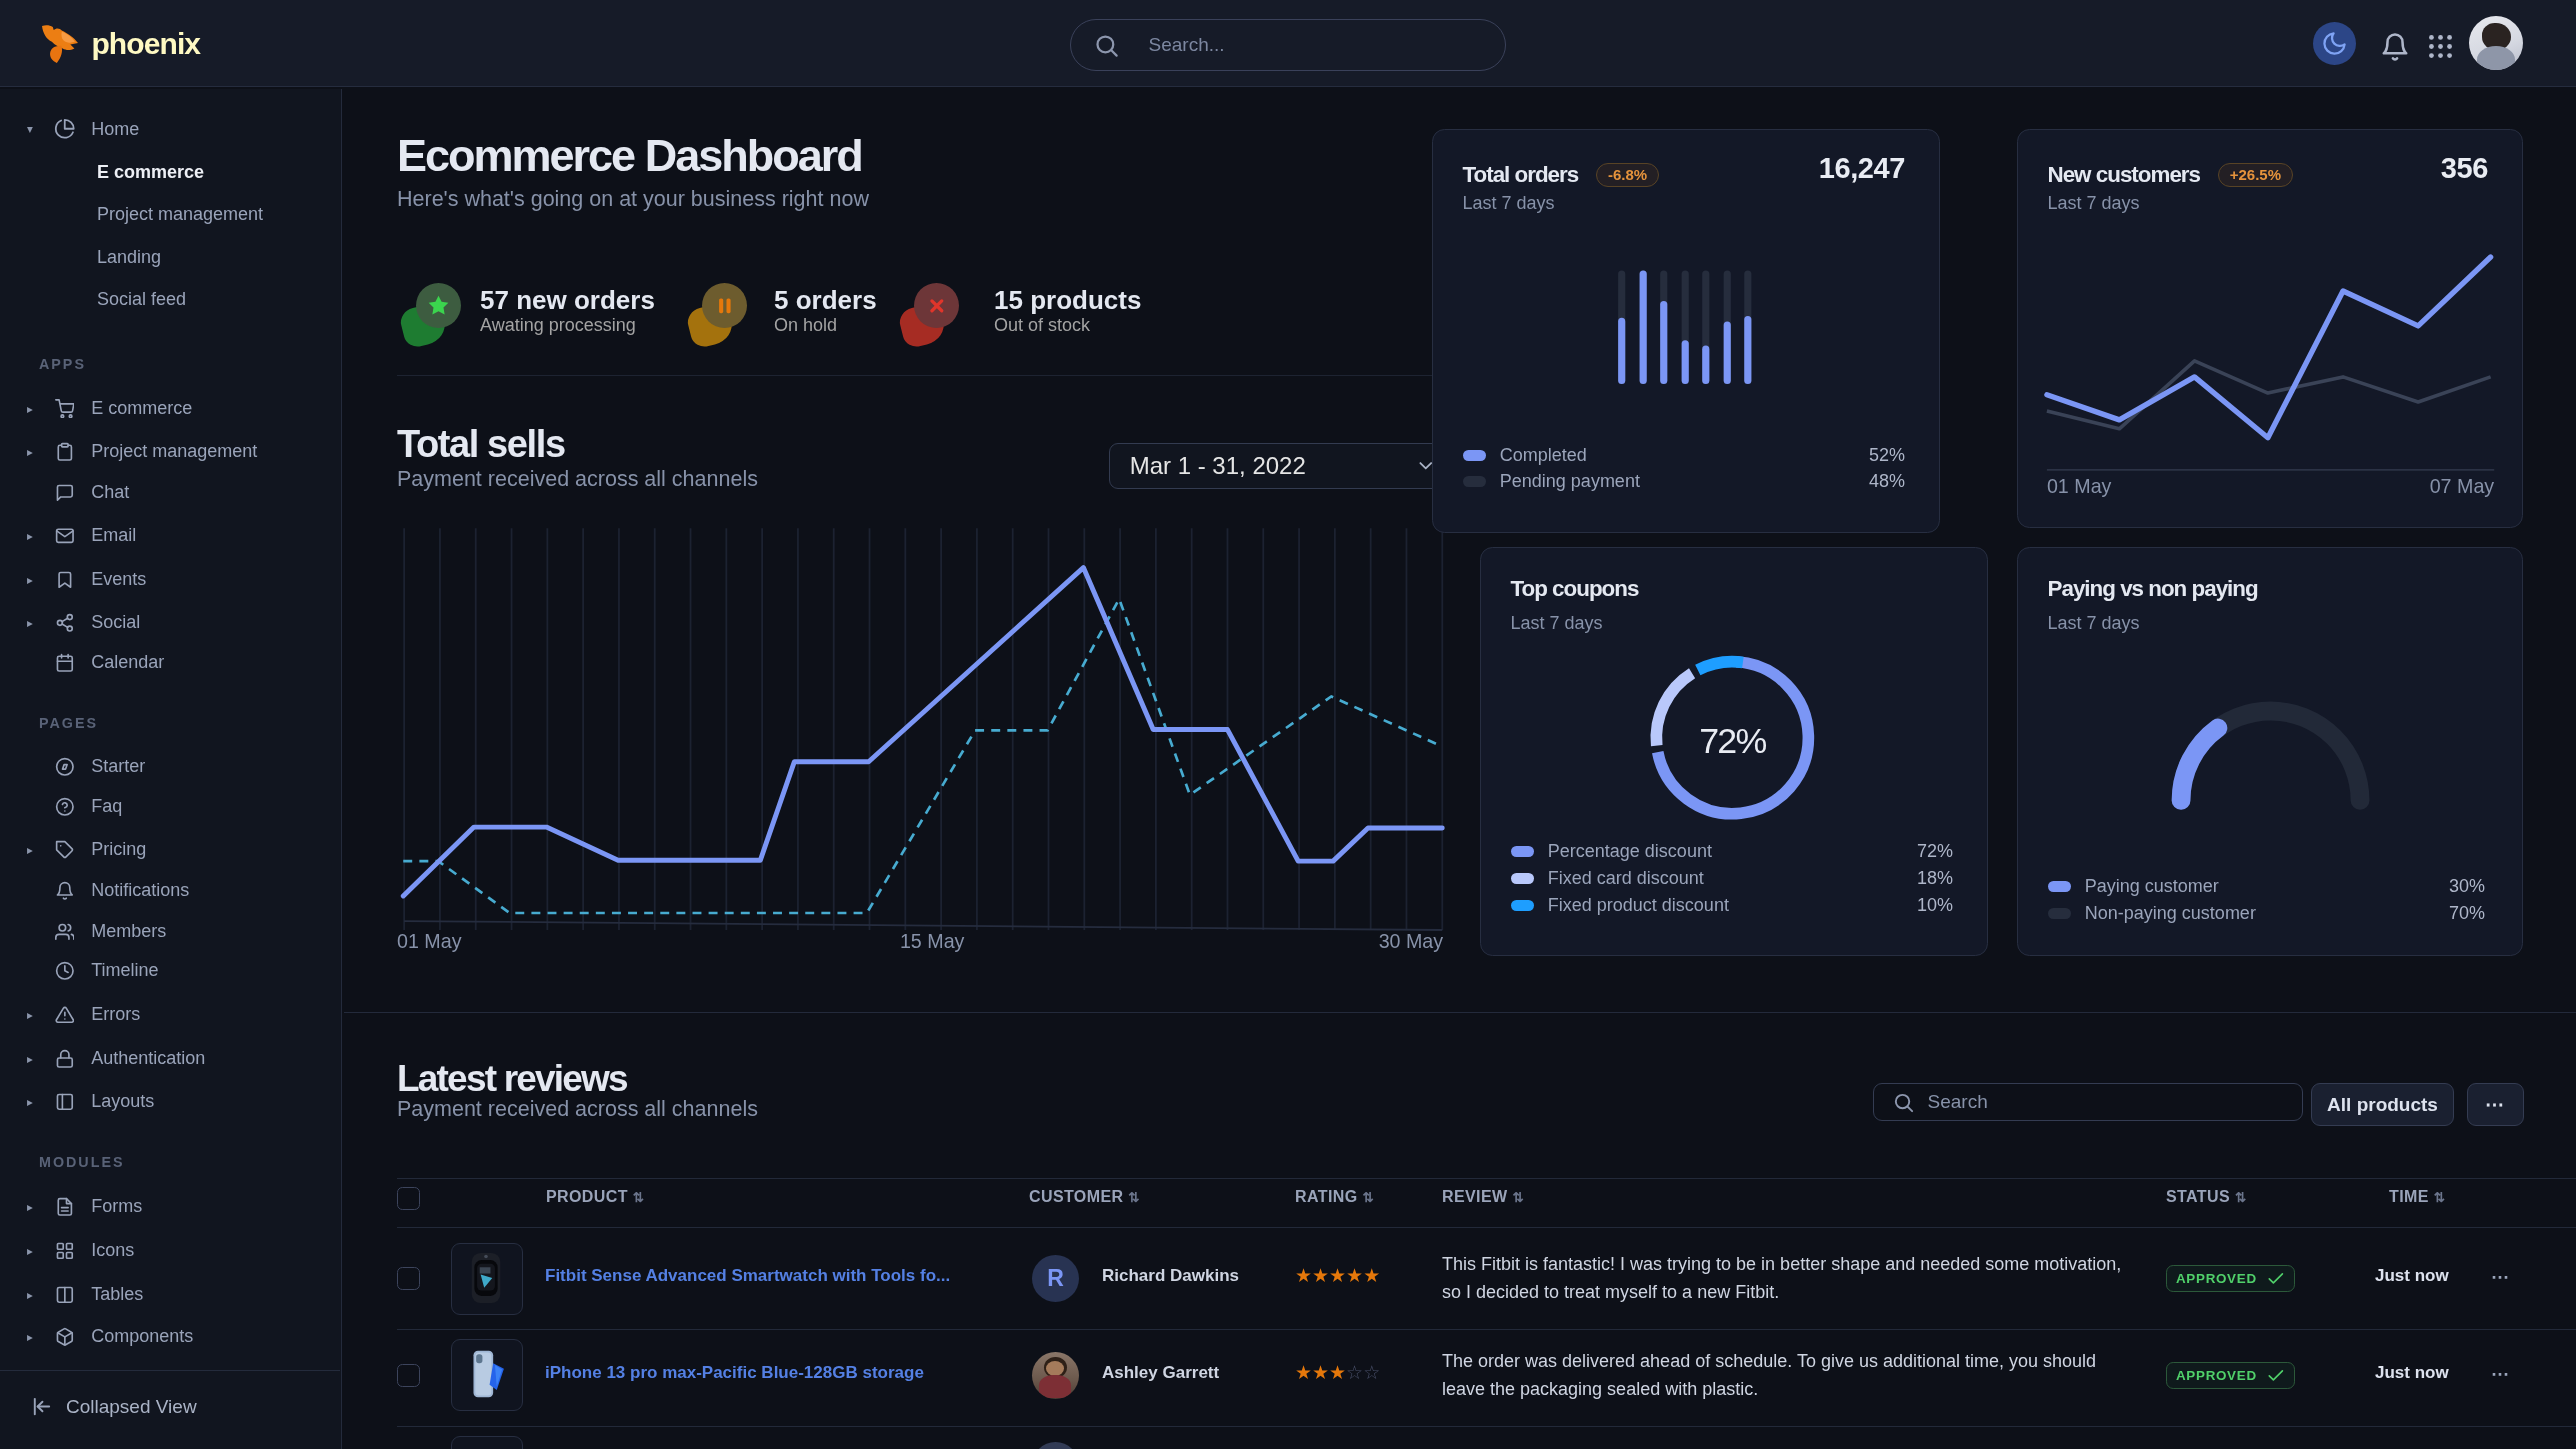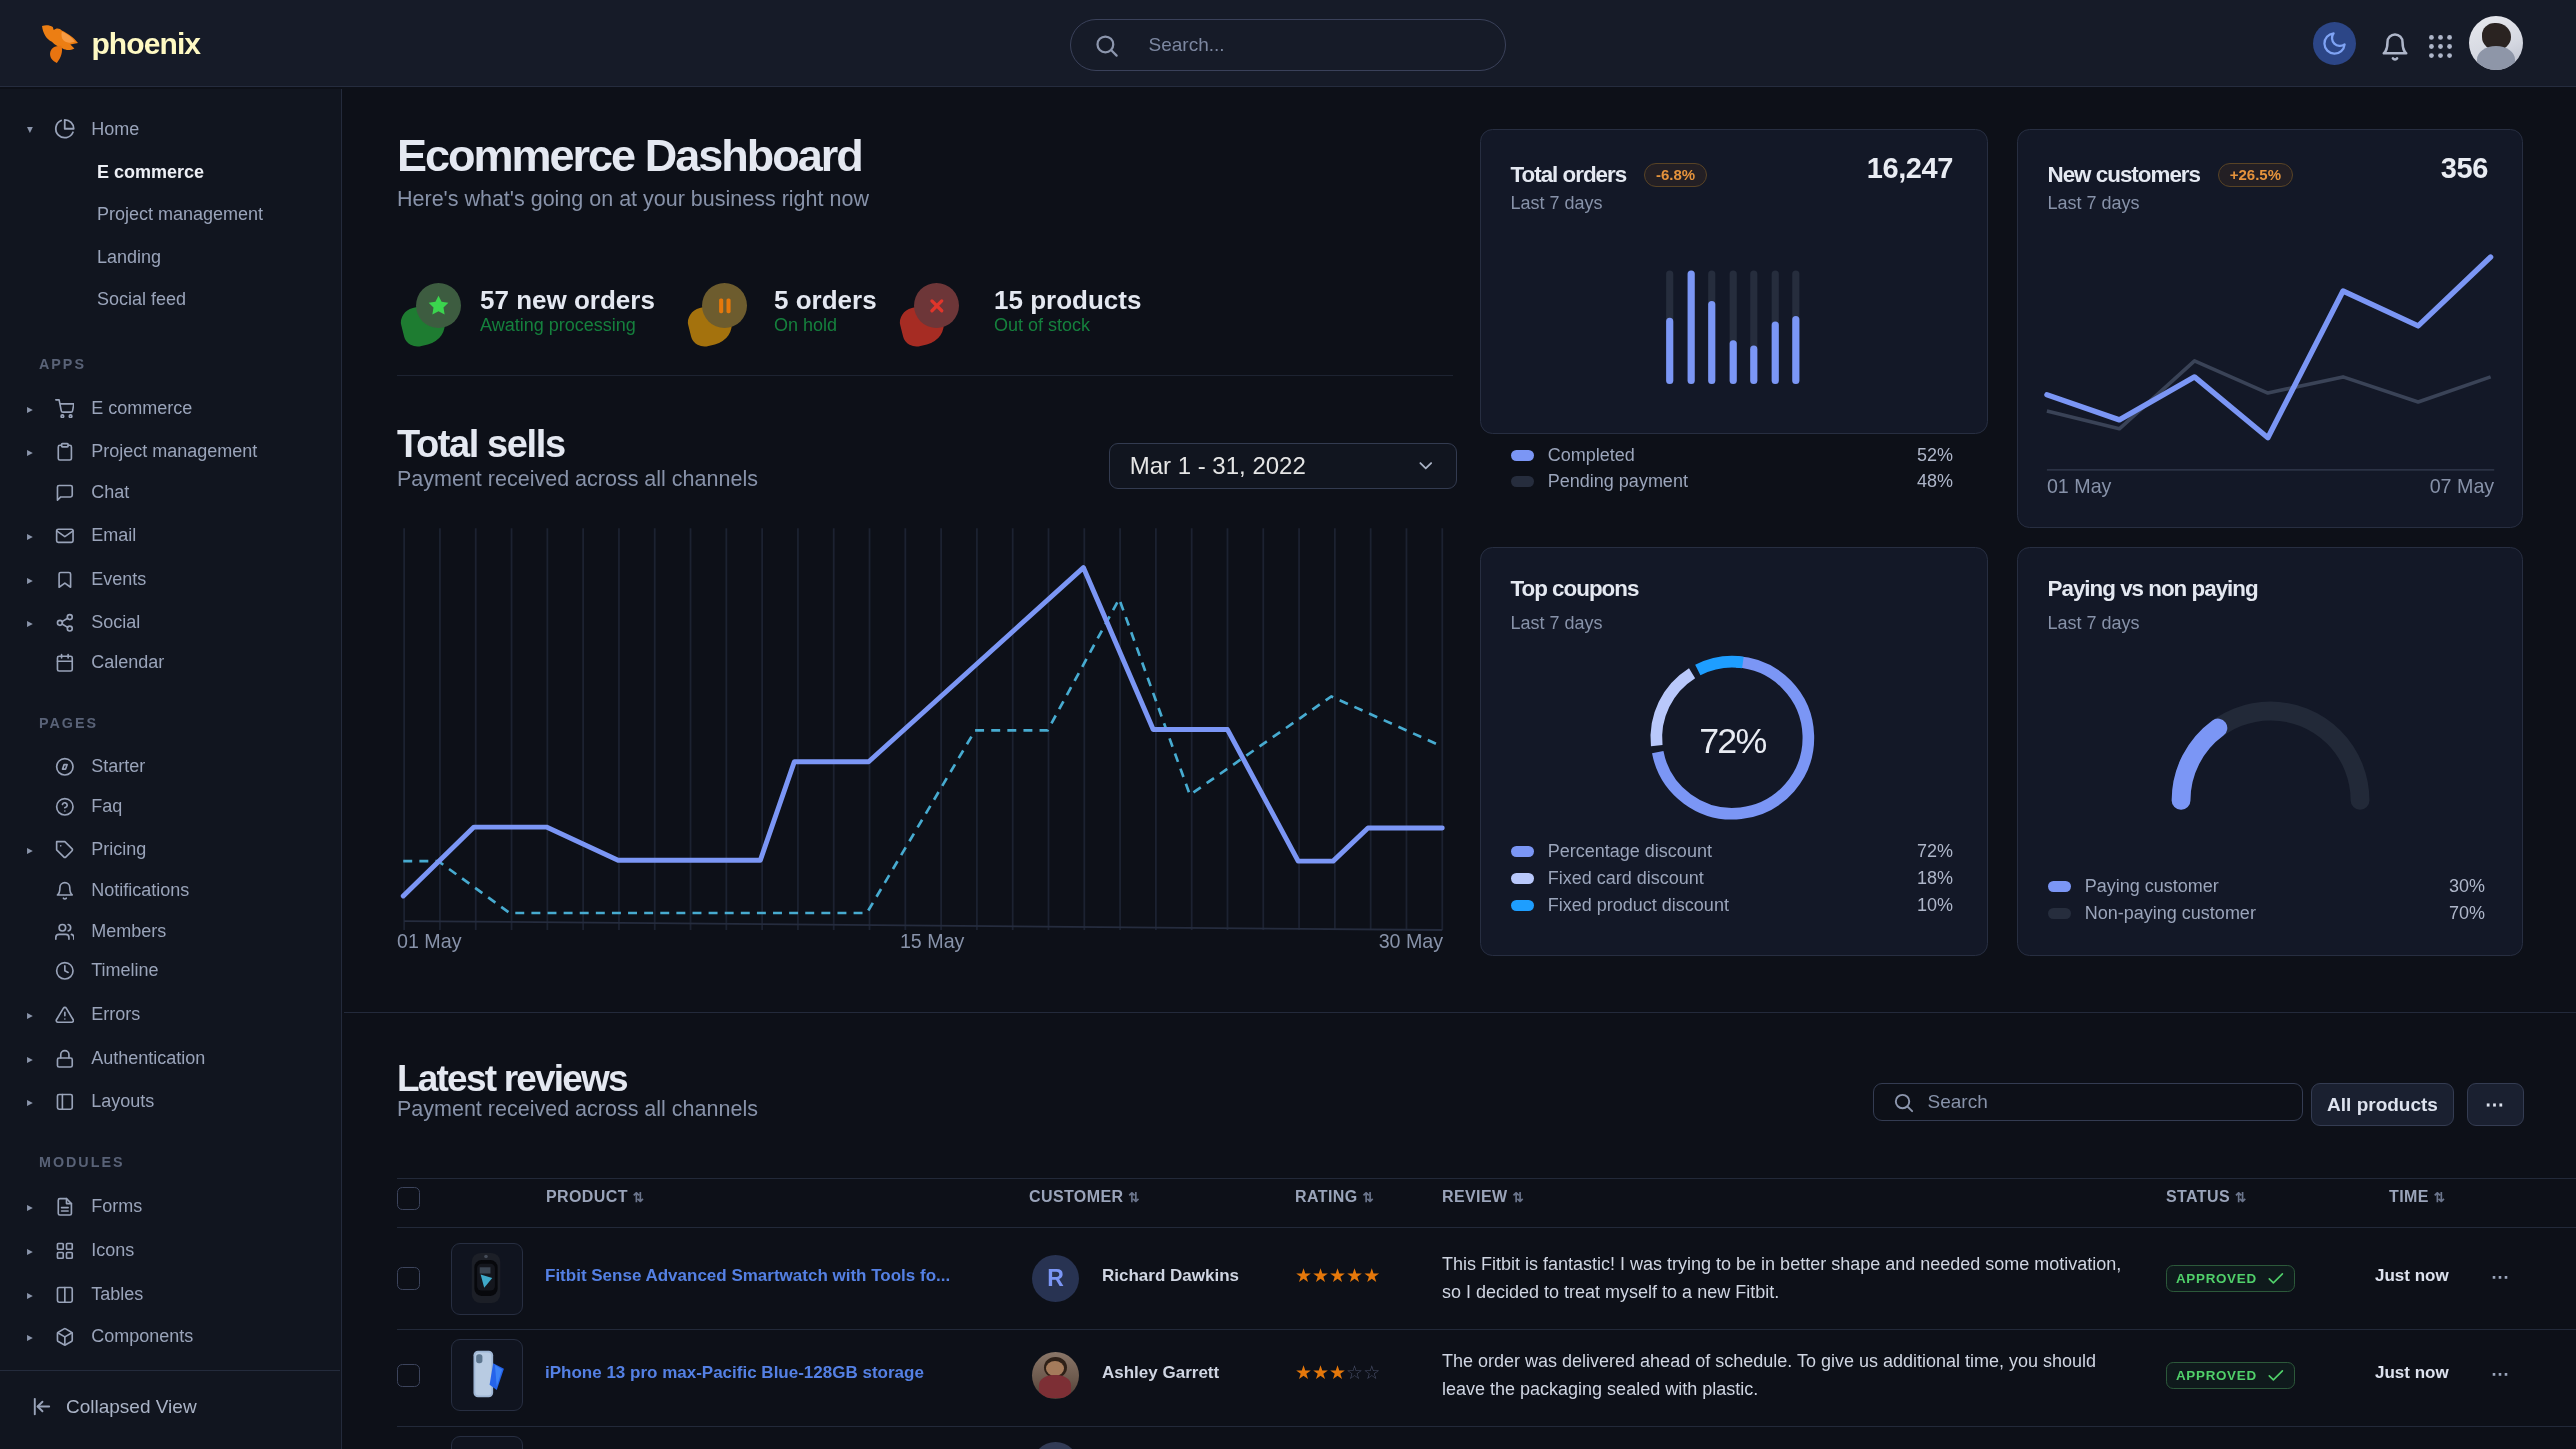--- a/index.html
+++ b/index.html
@@ -43,21 +43,21 @@
 .sub-item { position:absolute; left:97px; color:#9aa4ba; font-size:18px; }
 .sub-item.active { color:#edeff5; font-weight:700; }
 .side-div { position:absolute; left:0; width:340px; border-top:1.8px solid #242b3c; }
 svg.fe { fill:none; stroke:currentColor; stroke-width:2; stroke-linecap:round; stroke-linejoin:round; }
 
 .main { position:absolute; left:344px; top:89px; width:2232px; height:1361px; }
 .h1 { font-size:45px; font-weight:700; color:#e4e8f1; letter-spacing:-2px; line-height:1; }
 .h2 { font-size:38px; font-weight:700; color:#e4e8f1; letter-spacing:-1.4px; line-height:1; }
 .sub { font-size:21.5px; color:#8792a9; }
 .statnum { font-size:26px; font-weight:700; color:#e4e8f1; }
-.statsub { font-size:18px; color:#15803d; }
+.statsub { font-size:18px; color:#a3a3a3; }
 .divider { position:absolute; border-top:1.8px solid #1d2331; }
 
 .card { position:absolute; background:#131827; border:1.8px solid #272e41; border-radius:12.5px; }
 .badge { display:inline-block; font-size:15px; font-weight:700; color:#e5933c; border:1.8px solid #584325; background:rgba(229,120,11,0.08); border-radius:14.3px; padding:1.8px 10.7px 2.7px; }
 .cardtitle { font-size:22.4px; font-weight:700; color:#e4e8f1; letter-spacing:-1px; }
 .cardsub { font-size:18px; color:#8792a9; }
 .bignum { font-size:29px; font-weight:700; color:#e9ecf3; letter-spacing:-0.4px; }
 .legrow { position:absolute; display:flex; align-items:center; font-size:18px; color:#9ba5bb; }
 .legrow .sw { width:23px; height:11.6px; border-radius:5.4px; margin-right:14.3px; }
 .legval { position:absolute; font-size:18px; color:#aeb6c9; text-align:right; width:107px; }
@@ -451,21 +451,21 @@
         <line x1="1611" y1="589" x2="1611" y2="1038"></line>
     </g>
     <line x1="451" y1="1028" x2="1611" y2="1038" stroke="#252c3e" stroke-width="2"></line>
     <polyline points="450,961 489,961 569,1019 968,1019 1089,815 1170,815 1250,668 1329,887 1487,777 1611,833" fill="none" stroke="#47abd0" stroke-width="3" stroke-dasharray="10 8"></polyline>
     <polyline points="450,1000 529,923 610,923 690,960 849,960 887,850 970,850 1210,633 1288,814 1371,814 1450,961 1489,961 1528,924 1611,924" fill="none" stroke="#7b96f5" stroke-width="5.5" stroke-linejoin="round" stroke-linecap="round"></polyline>
     <text x="443" y="1058" fill="#8792a9" font-size="22" font-family="Liberation Sans, sans-serif">01 May</text>
     <text x="1041" y="1058" fill="#8792a9" font-size="22" text-anchor="middle" font-family="Liberation Sans, sans-serif">15 May</text>
     <text x="1612" y="1058" fill="#8792a9" font-size="22" text-anchor="end" font-family="Liberation Sans, sans-serif">30 May</text>
   </svg>
 
-  <div class="card" style="left:1136px;top:40px;width:508px;height:305px">
+  <div class="card" style="left:1088px;top:40px;width:508px;height:404px">
     <div class="abs" style="left:29.5px;top:32px;display:flex;align-items:center;gap:18px">
       <span class="cardtitle">Total orders</span>
       <span class="badge">-6.8%</span>
     </div>
     <div class="abs bignum" style="right:34px;top:22.4px">16,247</div>
     <div class="abs cardsub" style="left:29.5px;top:63px">Last 7 days</div>
     <svg class="abs" style="left:0;top:0" width="508" height="399" viewBox="1653 144 568 446">
       <g fill="#262d3d">
         <rect x="1860" y="301" width="8" height="127" rx="4"></rect>
           <rect x="1884" y="301" width="8" height="127" rx="4"></rect>

